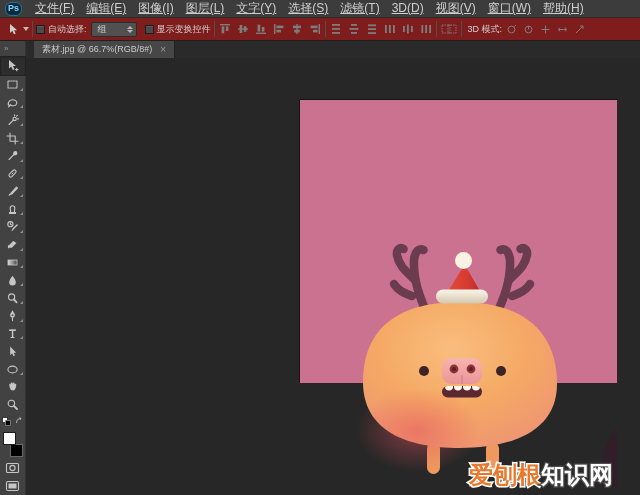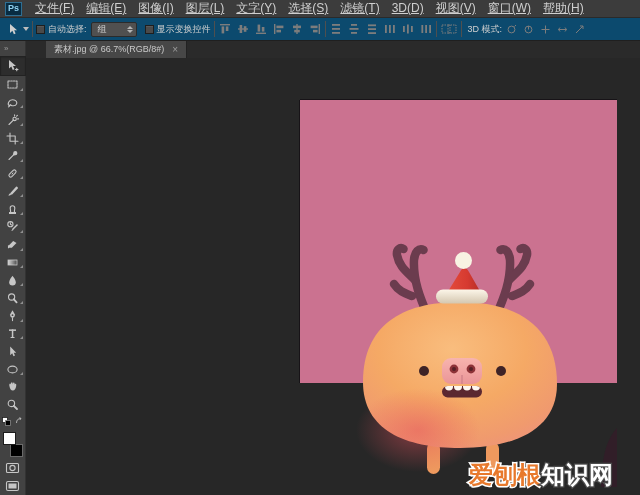--- a/index.html
+++ b/index.html
@@ -1,25 +1,25 @@
 <!DOCTYPE html>
 <html><head>
 <meta charset="utf-8">
 <style>
   html,body{margin:0;padding:0;background:#1e1e1e;}
   *{box-sizing:border-box;font-family:"Liberation Sans","DejaVu Sans",sans-serif;}
   #screen{position:relative;width:640px;height:495px;background:#262626;overflow:hidden;}
 
   
   #menubar{height:18px;background:#3c3c3c;display:flex;align-items:center;border-bottom:1px solid #2a2a2a;padding-left:5px;}
-  #ps-logo{width:17px;height:14px;background:#082c42;border:1px solid #2f6f93;border-radius:0;color:#8ed0f0;font-size:9px;font-weight:bold;display:flex;align-items:center;justify-content:center;margin-right:7px;line-height:1;}
+  #ps-logo{width:17px;height:14px;background:#082c42;border:1px solid #2f6f93;border-radius:6px;color:#8ed0f0;font-size:9px;font-weight:bold;display:flex;align-items:center;justify-content:center;margin-right:7px;line-height:1;}
   .menu-item{color:#cfcfcf;font-size:12px;padding:0 6px;line-height:17px;white-space:nowrap;cursor:default;text-decoration:underline;}
 
   
-  #optionsbar{height:23px;background:#0c4a6e;border-bottom:1px solid #1f1f1f;display:flex;align-items:center;padding:0 6px;}
+  #optionsbar{height:23px;background:#7f1d1d;border-bottom:1px solid #1f1f1f;display:flex;align-items:center;padding:0 6px;}
   .osep{width:1px;height:16px;background:#313131;border-right:1px solid #4f4f4f;margin:0 3px;}
   .checkbox{width:9px;height:9px;background:#4a4a4a;border:1px solid #1e1e1e;box-shadow:inset 0 1px 0 rgba(255,255,255,.08);display:inline-block;}
   .olabel{color:#cfcfcf;font-size:9px;white-space:nowrap;margin-left:3px;}
   .select{display:flex;align-items:center;width:46px;height:15px;background:#505050;border:1px solid #2b2b2b;border-radius:2px;margin-left:4px;padding:0 3px 0 6px;}
   .select .val{color:#d6d6d6;font-size:9px;flex:1;}
   .updown{display:flex;flex-direction:column;gap:1px;}
   .updown i{width:0;height:0;border-left:3px solid transparent;border-right:3px solid transparent;}
   .updown .up{border-bottom:3px solid #b5b5b5;}
   .updown .dn{border-top:3px solid #b5b5b5;}
   .caret-down{width:0;height:0;border-left:3px solid transparent;border-right:3px solid transparent;border-top:4px solid #bdbdbd;margin-left:3px;}
@@ -37,21 +37,21 @@
   .tool svg .fl{fill:#c6c6c6;}
   .tool.selected{background:#2d2d2d;box-shadow:inset 0 0 0 1px #222, inset 0 1px 2px rgba(0,0,0,.5);height:20px;}
   .tool.fly::after{content:'';position:absolute;right:3px;bottom:3px;border-left:3px solid transparent;border-bottom:3px solid #8f8f8f;}
   #swatches{position:relative;width:20px;height:28px;margin-top:3px;}
   #fg-swatch{position:absolute;left:0;top:2px;width:13px;height:13px;background:#ffffff;border:1px solid #1c1c1c;z-index:2;}
   #bg-swatch{position:absolute;right:0;bottom:0;width:13px;height:13px;background:#000000;border:1px solid #6a6a6a;z-index:1;}
   #mini-swap{display:flex;width:22px;height:11px;align-items:center;justify-content:space-between;margin-top:2px;}
 
   
   #docarea{flex:1;display:flex;flex-direction:column;min-width:0;}
-  #tabstrip{height:17px;background:#2a2a2a;display:flex;align-items:flex-end;padding-left:20px;}
+  #tabstrip{height:17px;background:#2a2a2a;display:flex;align-items:flex-end;padding-left:8px;}
   #doc-tab{height:17px;background:#474747;display:flex;align-items:center;padding:0 8px;border-right:1px solid #222;}
   #doc-tab .title{color:#c9c9c9;font-size:9px;white-space:nowrap;}
   #doc-tab .close{color:#9a9a9a;font-size:10px;margin-left:8px;line-height:1;}
   #workspace{position:relative;flex:1;background:#272727;}
   #canvas{position:absolute;left:274px;top:42px;width:317px;height:283px;background:#cb7290;box-shadow:-1px 0 0 #171317,0 -1px 0 #171317;}
   #canvas svg{display:block;}
 </style>
 </head>
 <body>
 

